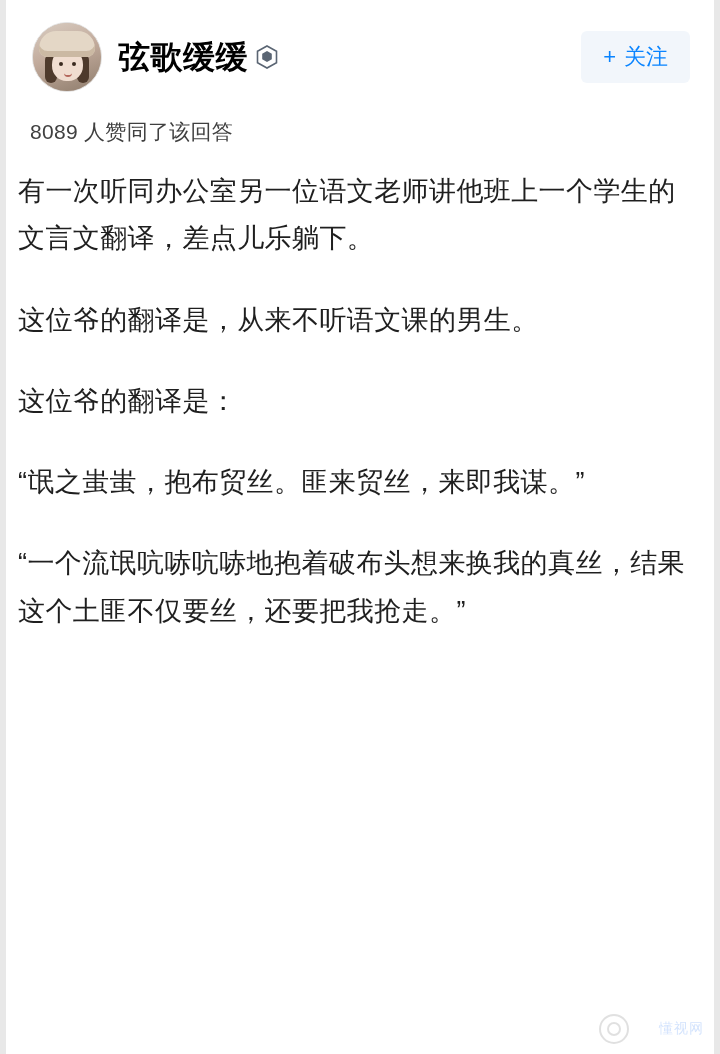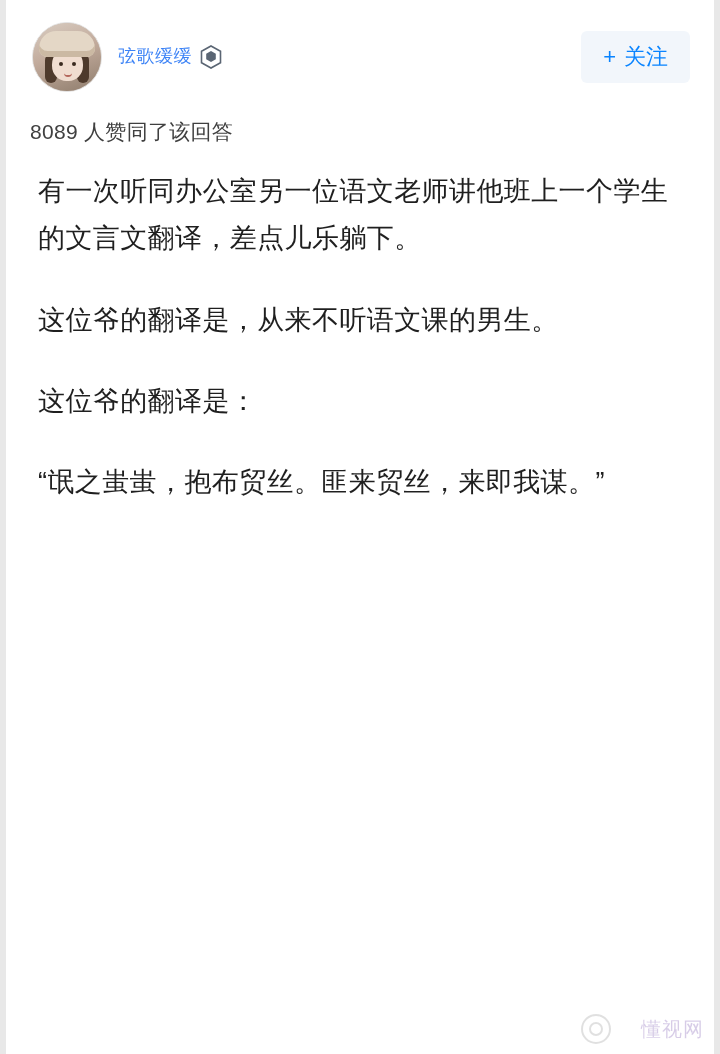--- a/index.html
+++ b/index.html
@@ -134,23 +134,23 @@
     margin-left: 16px;
     flex: 1 1 auto;
     min-width: 0;
   }
   .author-name-line {
     display: flex;
     align-items: center;
     gap: 8px;
   }
   .author-name {
-    font-size: 18px;
-    color: #3b82f6;
-    font-weight: 400;
+    font-size: 32px;
+    color: #000000;
+    font-weight: 700;
     letter-spacing: 0.5px;
     line-height: 1.2;
   }
   .badge-hex {
     width: 22px;
     height: 24px;
     position: relative;
     display: inline-block;
   }
   .badge-hex svg { display: block; }
@@ -199,21 +199,21 @@
   
   .vote-line {
     padding: 26px 26px 0 24px;
     font-size: 21px;
     color: #404040;
     letter-spacing: 0.3px;
   }
 
   
   .body-text {
-    padding: 22px 24px 0 32px;
+    padding: 22px 24px 0 12px;
     box-sizing: border-box;
   }
   .para {
     font-size: 27px;
     line-height: 1.75;
     color: #1f1f1f;
     margin: 0 0 34px 0;
     letter-spacing: 0.4px;
     word-break: break-all;
   }
@@ -240,22 +240,22 @@
     content: "";
     position: absolute;
     left: 6px;
     top: 6px;
     width: 10px;
     height: 10px;
     border: 2px solid #777;
     border-radius: 50%;
   }
   .wm-text {
-    font-size: 20px;
-    color: #4c1d95;
+    font-size: 14px;
+    color: #3b82f6;
     letter-spacing: 1px;
     margin-left: 24px;
   }
 </style>
 </head>
 <body>
 
 <div class="page">
 
   <div class="left-rail"></div>
@@ -294,20 +294,21 @@
       </button>
     </div>
 
     <div class="vote-line">8089 人赞同了该回答</div>
 
     <div class="body-text">
       <p class="para">有一次听同办公室另一位语文老师讲他班上一个学生的文言文翻译，差点儿乐躺下。</p>
       <p class="para">这位爷的翻译是，从来不听语文课的男生。</p>
       <p class="para">这位爷的翻译是：</p>
       <p class="para">“氓之蚩蚩，抱布贸丝。匪来贸丝，来即我谋。”</p>
+      <p class="para">“一个流氓吭哧吭哧地抱着破布头想来换我的真丝，结果这个土匪不仅要丝，还要把我抢走。”</p>
     </div>
 
   </div>
 
   <div class="watermark">
     <span class="wm-logo"></span>
     <span class="wm-text">懂视网</span>
   </div>
 
 </div>

